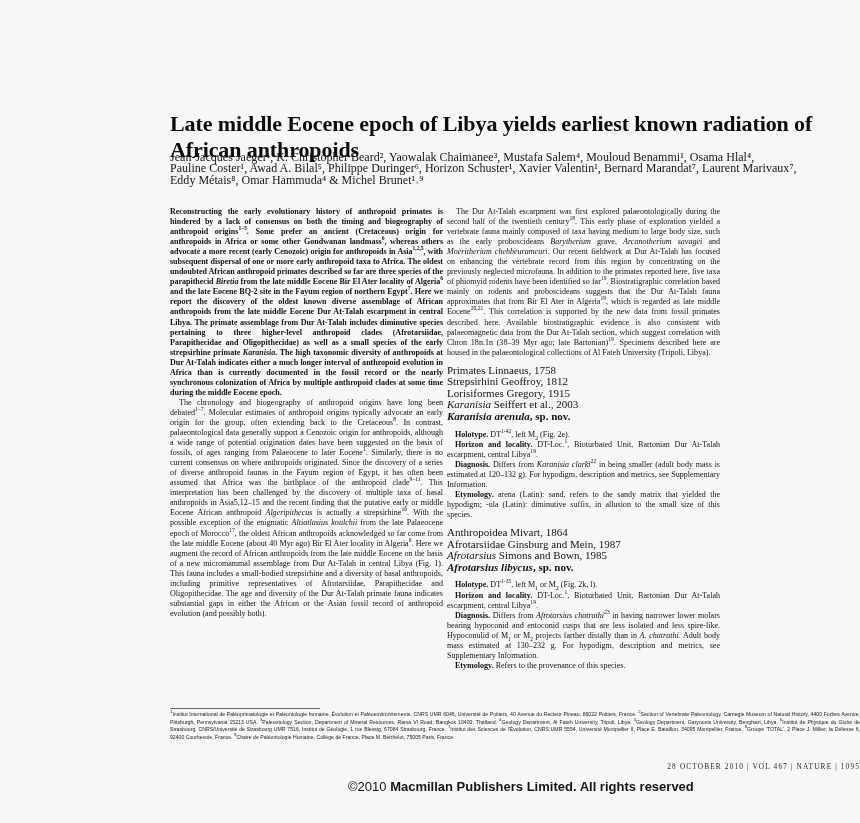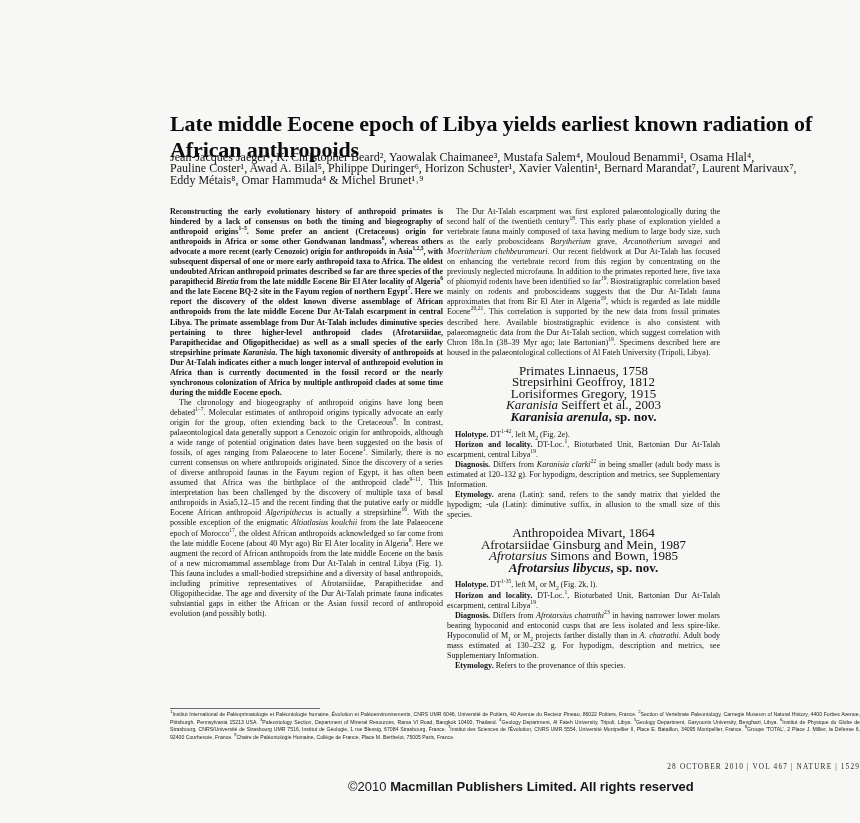--- a/index.html
+++ b/index.html
@@ -128,24 +128,24 @@
     font-size: 5.6px;
     vertical-align: super;
     line-height: 0;
   }
   sub {
     font-size: 5.6px;
     vertical-align: sub;
     line-height: 0;
   }
   .taxon-list {
-    text-align: center;
+    text-align: left;
     margin: 7px 0 7px 0;
     line-height: 11.6px;
-    font-size: 13px;
+    font-size: 11px;
   }
   .taxon-list .sp-new {
     font-weight: bold;
   }
   .taxon-list .gen {
     font-style: italic;
   }
   .runin { font-weight: bold; margin-left: 8px; }
 
   
@@ -249,19 +249,19 @@
         <p><span class="runin">Holotype.</span><span id="e2-holo"> DT<sup>1-35</sup>, left M<sub>1</sub> or M<sub>2</sub> (Fig. 2k, l).</span></p>
         <p><span class="runin">Horizon and locality.</span><span id="e2-horz"> DT-Loc.<sup>1</sup>, Bioturbated Unit, Bartonian Dur At-Talah escarpment, central Libya<sup>19</sup>.</span></p>
         <p><span class="runin">Diagnosis.</span><span id="e2-diag"> Differs from <i><i>Afrotarsius</i> chatrathi</i><sup>23</sup> in having narrower lower molars bearing hypoconid and entoconid cusps that are less isolated and less spire-like. Hypoconulid of M<sub>1</sub> or M<sub>2</sub> projects farther distally than in <i>A. chatrathi</i>. Adult body mass estimated at 130–232 g. For hypodigm, description and metrics, see Supplementary Information.</span></p>
         <p><span class="runin">Etymology.</span><span id="e2-etym"> Refers to the provenance of this species.</span></p>
       </div>
     </div>
 
     <div class="foot-rule"></div>
     <div class="affils" id="affils-slot"><sup>1</sup>Institut International de Paléoprimatologie et Paléontologie humaine, Évolution et Paléoenvironnements, CNRS UMR 6046, Université de Poitiers, 40 Avenue du Recteur Pineau, 86022 Poitiers, France. <sup>2</sup>Section of Vertebrate Paleontology, Carnegie Museum of Natural History, 4400 Forbes Avenue, Pittsburgh, Pennsylvania 15213 USA. <sup>3</sup>Paleontology Section, Department of Mineral Resources, Rama VI Road, Bangkok 10400, Thailand. <sup>4</sup>Geology Department, Al Fateh University, Tripoli, Libya. <sup>5</sup>Geology Department, Garyounis University, Benghazi, Libya. <sup>6</sup>Institut de Physique du Globe de Strasbourg, CNRS/Université de Strasbourg UMR 7516, Institut de Géologie, 1 rue Blessig, 67084 Strasbourg, France. <sup>7</sup>Institut des Sciences de l'Évolution, CNRS UMR 5554, Université Montpellier II, Place E. Bataillon, 34095 Montpellier, France. <sup>8</sup>Groupe 'TOTAL', 2 Place J. Millier, la Défense 6, 92400 Courbevoie, France. <sup>9</sup>Chaire de Paléontologie Humaine, Collège de France, Place M. Berthelot, 75005 Paris, France.</div>
 
-    <div class="footer-line">28 OCTOBER 2010 | VOL 467 | NATURE | 1529</div>
+    <div class="footer-line">28 OCTOBER 2010 | VOL 467 | NATURE | 1095</div>
     <div class="copyright">
       <span class="c-year">©2010</span>&nbsp;<span class="c-bold">Macmillan Publishers Limited. All rights reserved</span>
     </div>
 
   </div>
 </div>
 
 </body></html>

